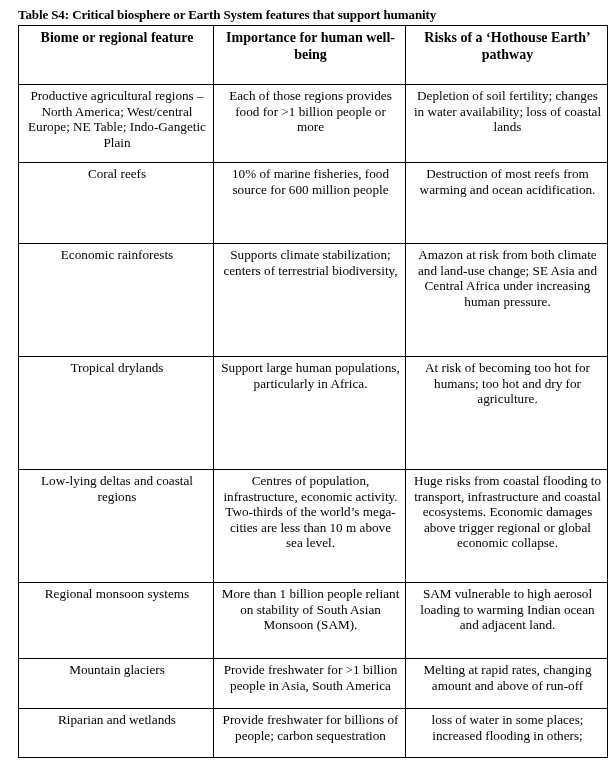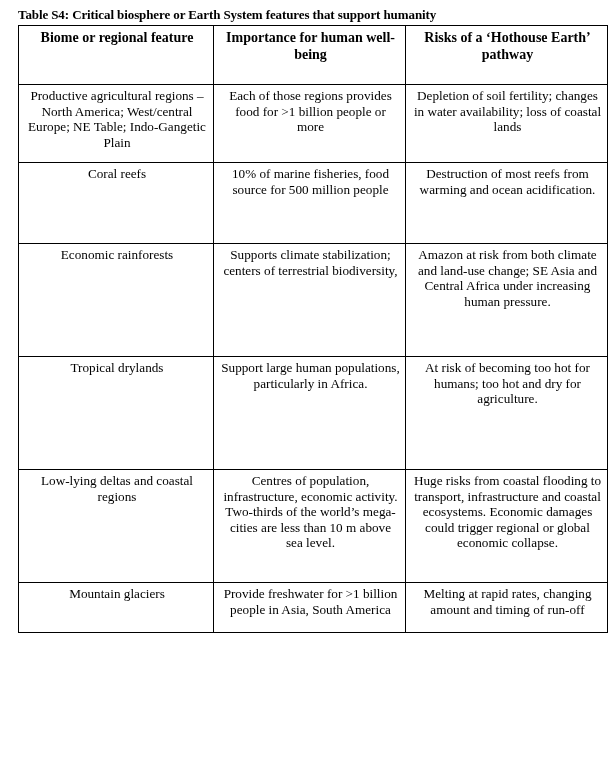--- a/index.html
+++ b/index.html
@@ -80,37 +80,47 @@
     </tr>
   </thead>
   <tbody>
     <tr class="r1">
       <td>Productive agricultural regions – North America; West/central Europe; NE Table; Indo-Gangetic Plain</td>
       <td>Each of those regions provides food for &gt;1 billion people or more</td>
       <td>Depletion of soil fertility; changes in water availability; loss of coastal lands</td>
     </tr>
     <tr class="r2">
       <td>Coral reefs</td>
-      <td>10% of marine fisheries, food source for 500 million people</td>
+      <td>10% of marine fisheries, food source for 600 million people</td>
       <td>Destruction of most reefs from warming and ocean acidification.</td>
     </tr>
     <tr class="r3">
       <td>Economic rainforests</td>
       <td>Supports climate stabilization; centers of terrestrial biodiversity,</td>
       <td>Amazon at risk from both climate and land-use change; SE Asia and Central Africa under increasing human pressure.</td>
     </tr>
     <tr class="r4">
       <td>Tropical drylands</td>
       <td>Support large human populations, particularly in Africa.</td>
       <td>At risk of becoming too hot for humans; too hot and dry for agriculture.</td>
     </tr>
     <tr class="r5">
       <td>Low-lying deltas and coastal regions</td>
       <td>Centres of population, infrastructure, economic activity. Two-thirds of the world’s mega-cities are less than 10 m above sea level.</td>
-      <td>Huge risks from coastal flooding to transport, infrastructure and coastal ecosystems. Economic damages could trigger regional or global economic collapse.</td>
+      <td>Huge risks from coastal flooding to transport, infrastructure and coastal ecosystems. Economic damages above trigger regional or global economic collapse.</td>
+    </tr>
+    <tr class="r6">
+      <td>Regional monsoon systems</td>
+      <td>More than 1 billion people reliant on stability of South Asian Monsoon (SAM).</td>
+      <td>SAM vulnerable to high aerosol loading to warming Indian ocean and adjacent land.</td>
     </tr>
     <tr class="r7">
       <td>Mountain glaciers</td>
       <td>Provide freshwater for &gt;1 billion people in Asia, South America</td>
-      <td>Melting at rapid rates, changing amount and timing of run-off</td>
+      <td>Melting at rapid rates, changing amount and above of run-off</td>
+    </tr>
+    <tr class="r8">
+      <td>Riparian and wetlands</td>
+      <td>Provide freshwater for billions of people; carbon sequestration</td>
+      <td>loss of water in some places; increased flooding in others;</td>
     </tr>
   </tbody>
 </table>
 
 </body></html>

